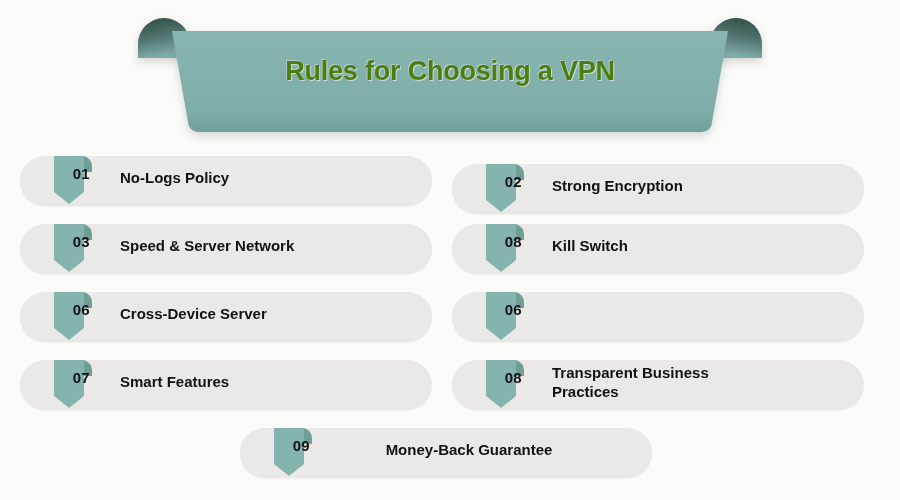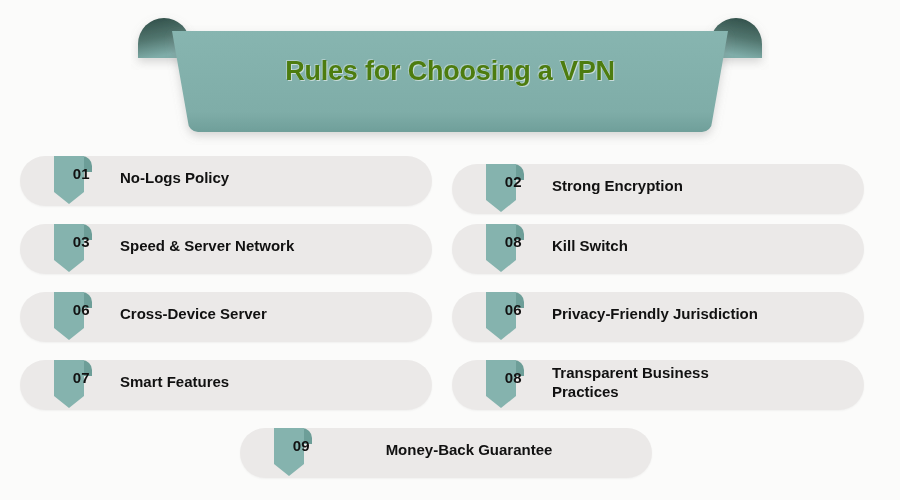--- a/index.html
+++ b/index.html
@@ -224,21 +224,20 @@
 
   <div class="row" style="left:452px; top:136px; width:412px;">
     <div class="pill"></div>
     <div class="badge">
       <svg viewBox="0 0 46 56">
         <path d="M32,6 A10,10 0 0 1 42,16 L42,22 L32,22 Z" fill="#6d9e98"></path>
         <path d="M4,6 L34,6 L34,42 L19,54 L4,42 Z" fill="#85b3ae"></path>
       </svg>
       <div class="badge-num">06</div>
     </div>
-    <div class="row-label">Privacy-Friendly Jurisdiction</div>
   </div>
 
   <div class="row" style="left:20px; top:204px; width:412px;text-decoration:underline;">
     <div class="pill"></div>
     <div class="badge">
       <svg viewBox="0 0 46 56">
         <path d="M32,6 A10,10 0 0 1 42,16 L42,22 L32,22 Z" fill="#6d9e98"></path>
         <path d="M4,6 L34,6 L34,42 L19,54 L4,42 Z" fill="#85b3ae"></path>
       </svg>
       <div class="badge-num">07</div>

